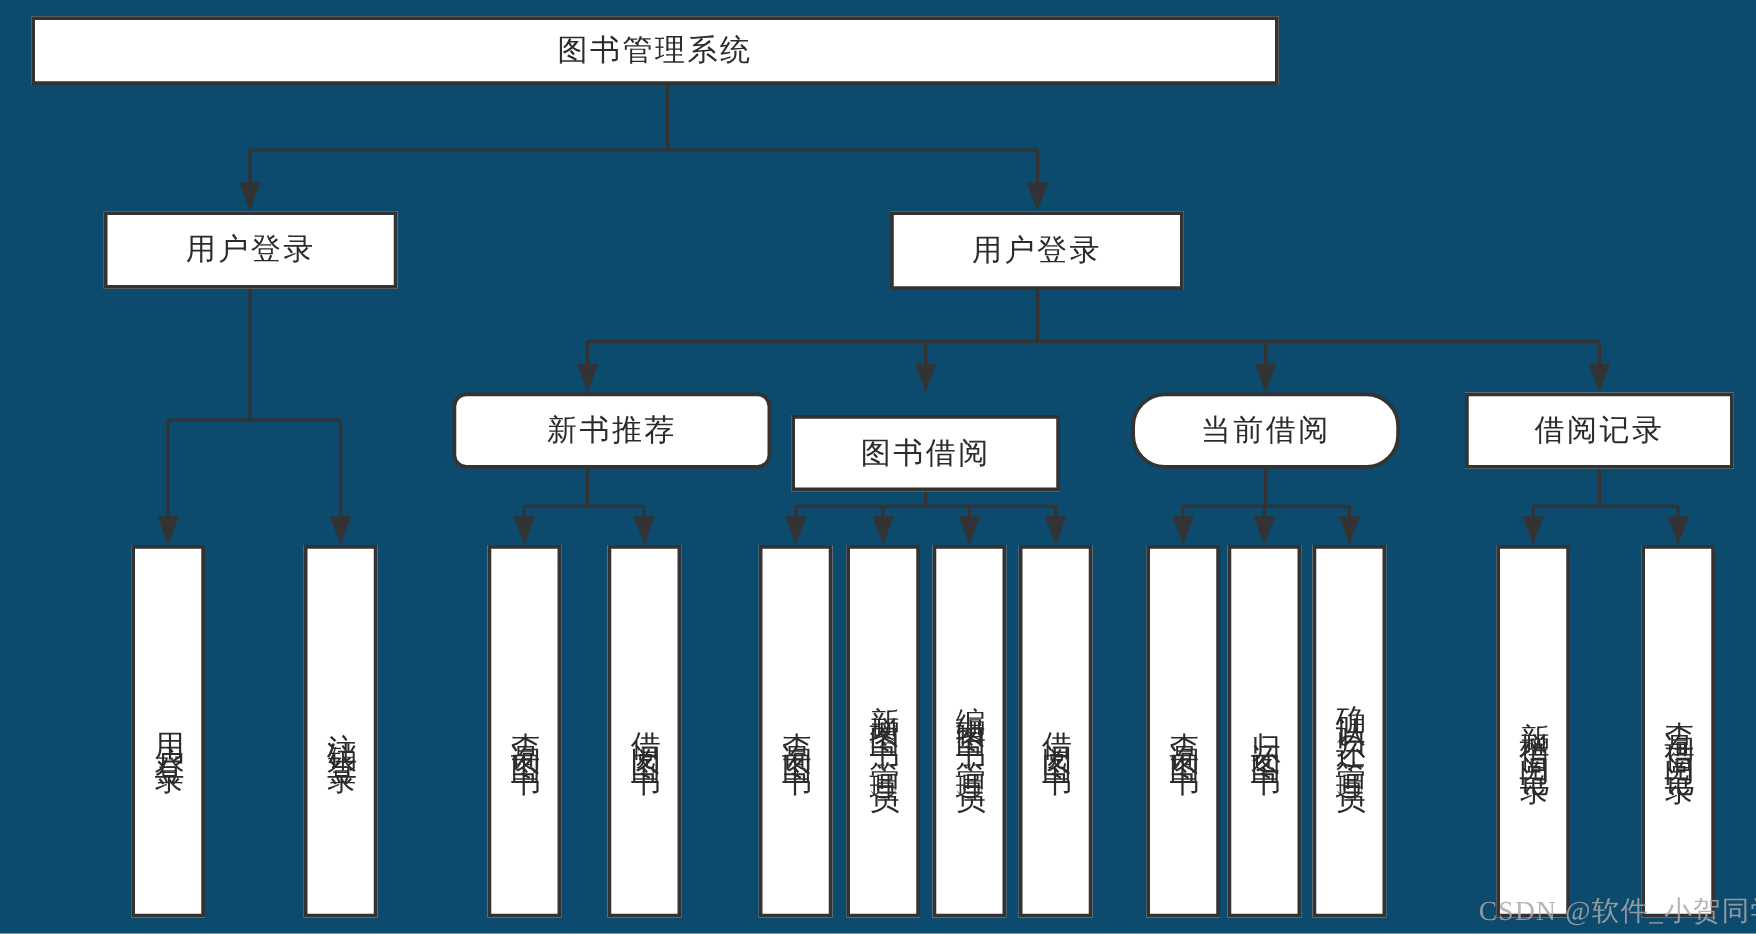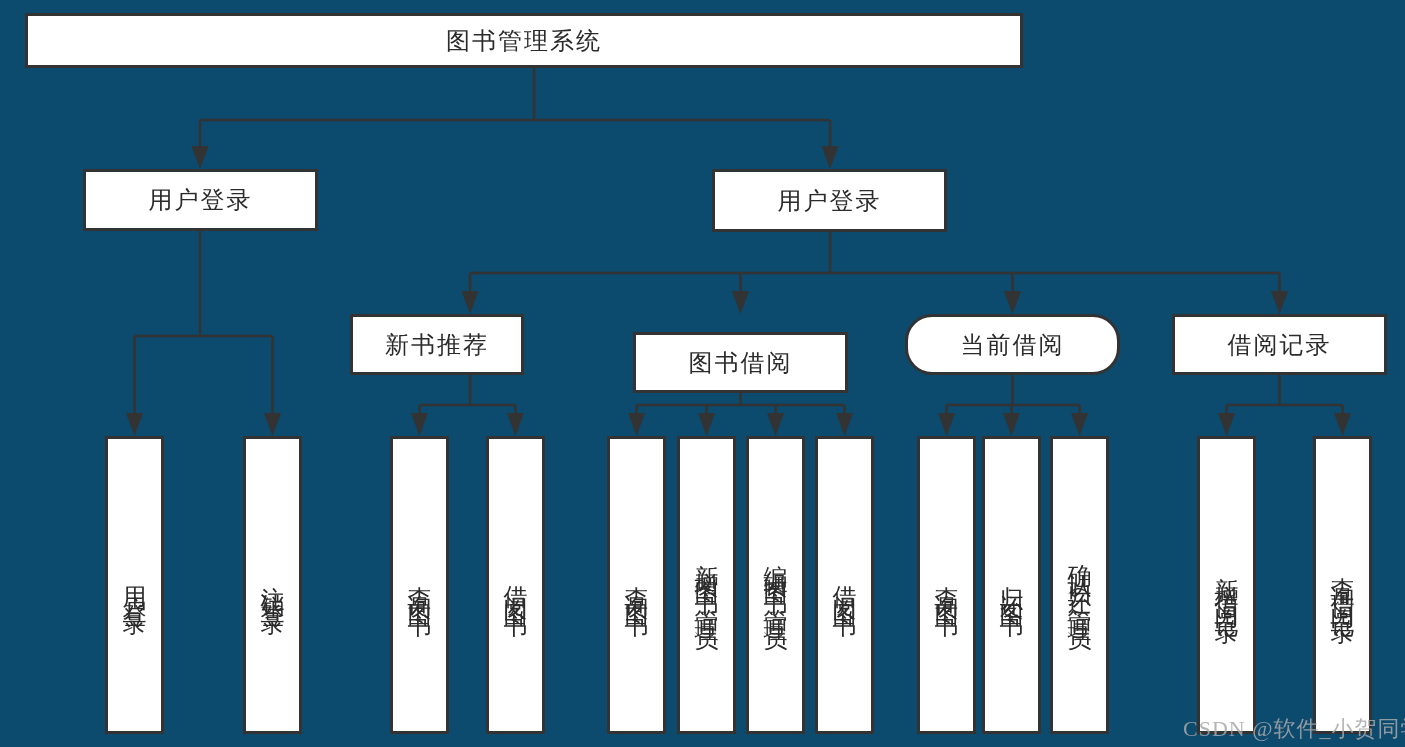--- a/index.html
+++ b/index.html
@@ -88,21 +88,21 @@
     <span class="h-label">图书管理系统</span>
   </div>
 
   <div class="box" style="left:83px;top:169px;width:235px;height:62px;">
     <span class="h-label">用户登录</span>
   </div>
   <div class="box" style="left:712px;top:169px;width:235px;height:63px;">
     <span class="h-label">用户登录</span>
   </div>
 
-  <div class="box" style="left:350px;top:314px;width:174px;height:61px;">
+  <div class="box" style="left:362px;top:314px;width:255px;height:61px;border-radius:11px;">
     <span class="h-label">新书推荐</span>
   </div>
   <div class="box" style="left:633px;top:332px;width:215px;height:61px;">
     <span class="h-label">图书借阅</span>
   </div>
   <div class="box" style="left:905px;top:314px;width:215px;height:61px;border-radius:27px;">
     <span class="h-label">当前借阅</span>
   </div>
   <div class="box" style="left:1172px;top:314px;width:215px;height:61px;">
     <span class="h-label">借阅记录</span>

